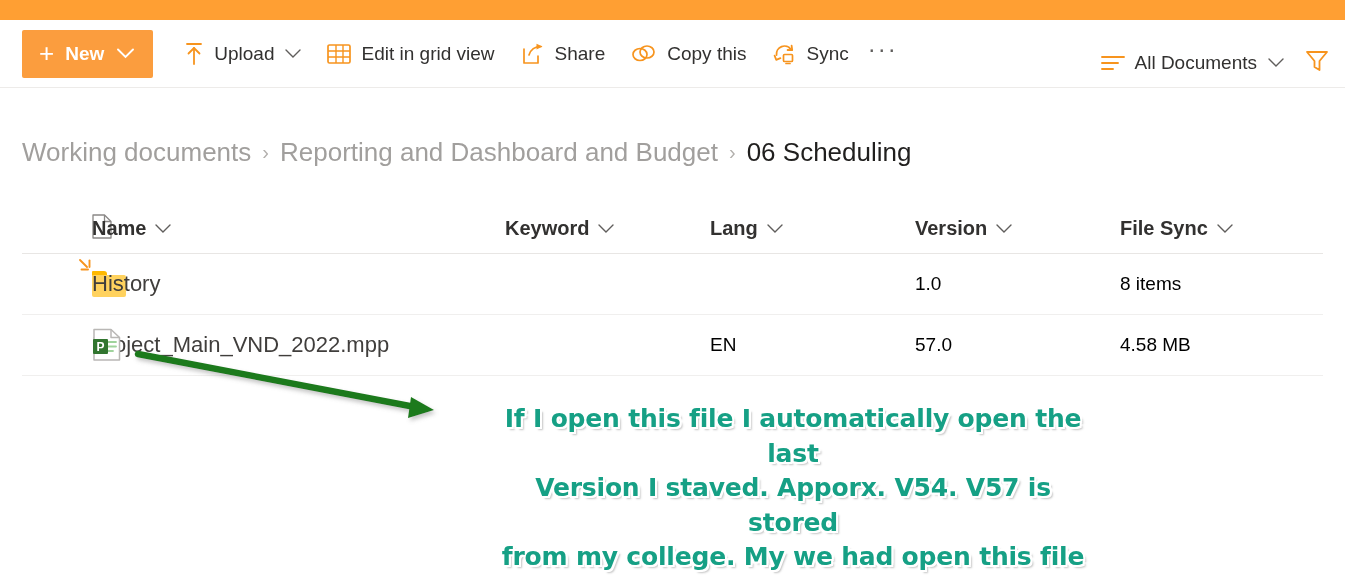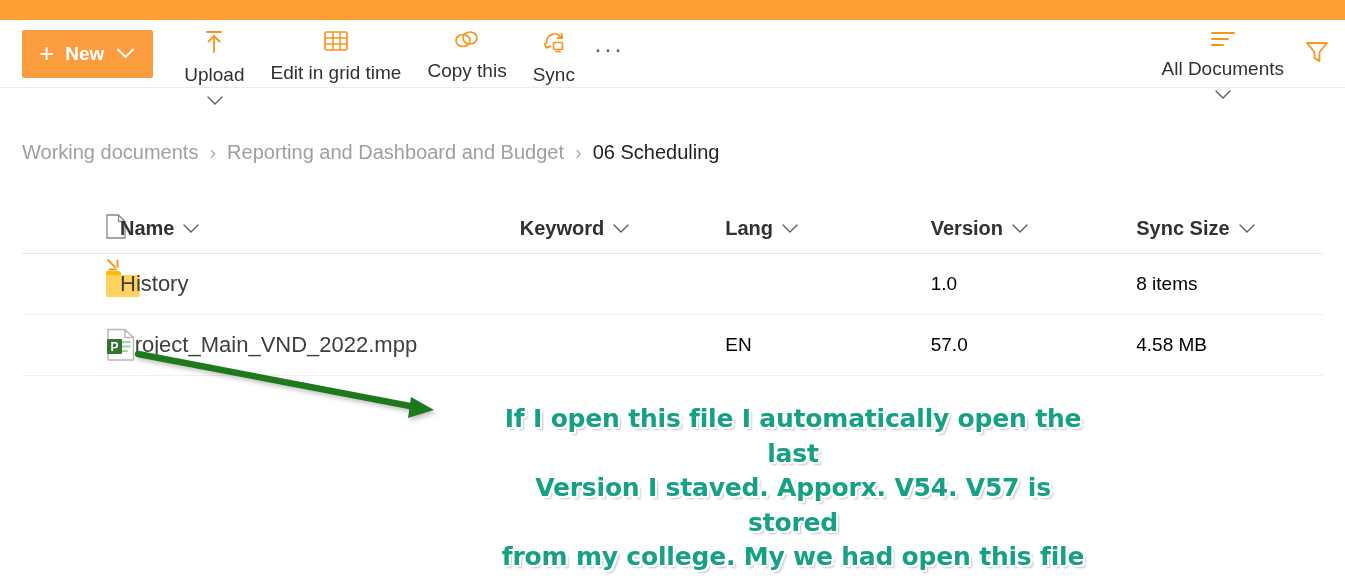--- a/index.html
+++ b/index.html
@@ -40,21 +40,21 @@
     left: 22px; top: 0;
     height: 67px;
     display: flex;
     align-items: center;
   }
   .cmd-right {
     position: absolute;
     right: 8px; top: 0;
     height: 67px;
     display: flex;
-    align-items: center;
+    align-items: flex-end;
   }
 
   .new-button {
     display: flex;
     align-items: center;
     gap: 11px;
     background: #fb9d3e;
     color: #ffffff;
     height: 48px;
     padding: 0 19px 0 17px;
@@ -75,21 +75,20 @@
   .cmd-item {
     display: flex;
     align-items: center;
     gap: 10px;
     height: 48px;
     padding: 0 13px;
     color: #323130;
     font-size: 19px;
     cursor: pointer;
     white-space: nowrap;
-    flex-direction: column;
   }
   .cmd-item .ic { display: flex; align-items: center; color: #f7941e; }
   .cmd-item .chev { display: flex; align-items: center; color: #605e5c; margin-left: 1px;}
   .cmd-gap { width: 18px; }
 
   .ellipsis-btn {
     display: flex;
     align-items: center;
     justify-content: center;
     height: 48px;
@@ -113,21 +112,21 @@
 
   
   .breadcrumb {
     position: absolute;
     top: 132px; left: 22px;
     display: flex;
     align-items: center;
     height: 40px;
   }
   .crumb {
-    font-size: 20px;
+    font-size: 26px;
     color: #a19f9d;
     white-space: nowrap;
     cursor: pointer;
   }
   .crumb.current {
     color: #201f1e;
     font-weight: normal;
     cursor: default;
   }
   .crumb-sep {
@@ -153,21 +152,20 @@
     box-sizing: border-box;
   }
   .row.header-row {
     height: 50px;
     border-bottom: 1px solid #e8e6e4;
   }
   .cell {
     display: flex;
     align-items: center;
     box-sizing: border-box;
-    margin-left: 14px;
   }
   .c-icon   { width: 64px;  justify-content: flex-start; padding-left: 70px; }
   .c-name   { width: 413px; }
   .c-keyword{ width: 205px; }
   .c-lang   { width: 205px; }
   .c-version{ width: 205px; }
   .c-size   { width: 200px; }
 
   .hdr-label {
     font-size: 20px;
@@ -277,23 +275,33 @@
       </span>
     </div>
 
     <div class="cmd-item">
       <span class="ic">
         <svg width="24" height="22" viewBox="0 0 24 22">
           <rect x="1" y="2" width="22" height="18" rx="1.5" stroke="#f7941e" stroke-width="1.7" fill="none"></rect>
           <path d="M1 8 H23 M1 14 H23 M9 2 V20 M16 2 V20" stroke="#f7941e" stroke-width="1.4"></path>
         </svg>
       </span>
-      <span>Edit in grid time</span>
-    </div>
-
+      <span>Edit in grid view</span>
+    </div>
+
+    <div class="cmd-item">
+      <span class="ic">
+        <svg width="24" height="22" viewBox="0 0 24 22">
+          <path d="M3 6 V20 H17 V13" stroke="#f7941e" stroke-width="1.7" fill="none" stroke-linecap="round" stroke-linejoin="round"></path>
+          <path d="M8 12 C10 5.5 15 3.5 20 3.5" stroke="#f7941e" stroke-width="1.7" fill="none" stroke-linecap="round"></path>
+          <path d="M15.5 0.8 L21.5 3.5 L15.5 6.6 Z" fill="#f7941e"></path>
+        </svg>
+      </span>
+      <span>Share</span>
+    </div>
 
     <div class="cmd-item">
       <span class="ic">
         <svg width="26" height="20" viewBox="0 0 26 20">
           <ellipse cx="9" cy="10.5" rx="7" ry="6" stroke="#f7941e" stroke-width="1.7" fill="none"></ellipse>
           <ellipse cx="16" cy="8" rx="7" ry="6" stroke="#f7941e" stroke-width="1.7" fill="none"></ellipse>
         </svg>
       </span>
       <span>Copy this</span>
     </div>
@@ -385,21 +393,21 @@
     </div>
     <div class="cell c-version">
       <span class="hdr-label">Version</span>
       <span class="hdr-chev">
         <svg width="16" height="10" viewBox="0 0 16 10">
             <path d="M1 1 L8 8 L15 1" stroke="#605e5c" stroke-width="1.4" fill="none" stroke-linecap="round"></path>
           </svg>
       </span>
     </div>
     <div class="cell c-size">
-      <span class="hdr-label">Sync Size</span>
+      <span class="hdr-label">File Sync</span>
       <span class="hdr-chev">
         <svg width="16" height="10" viewBox="0 0 16 10">
             <path d="M1 1 L8 8 L15 1" stroke="#605e5c" stroke-width="1.4" fill="none" stroke-linecap="round"></path>
           </svg>
       </span>
     </div>
   </div>
 
   <div class="row">
     <div class="cell c-icon">

